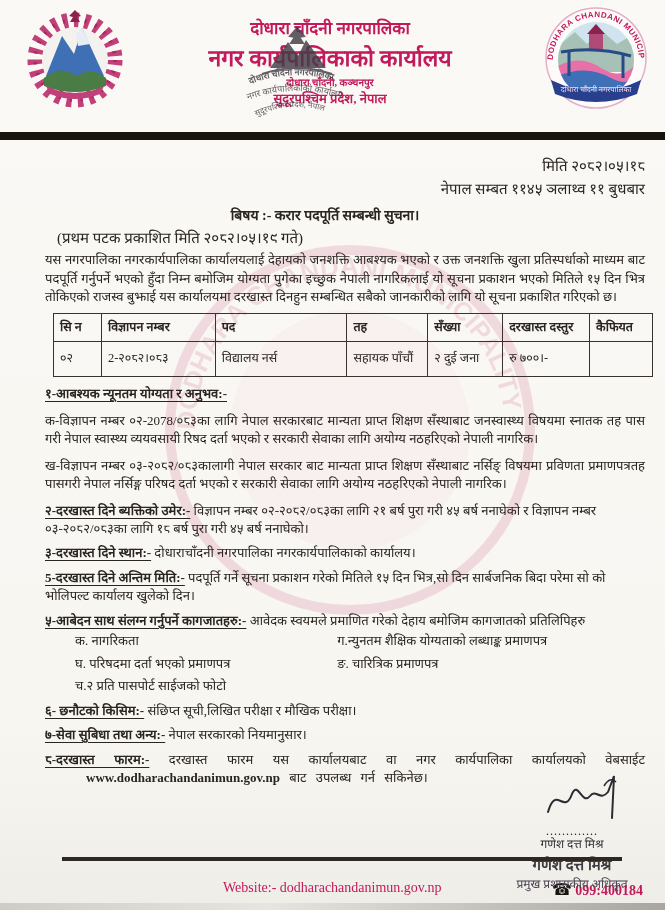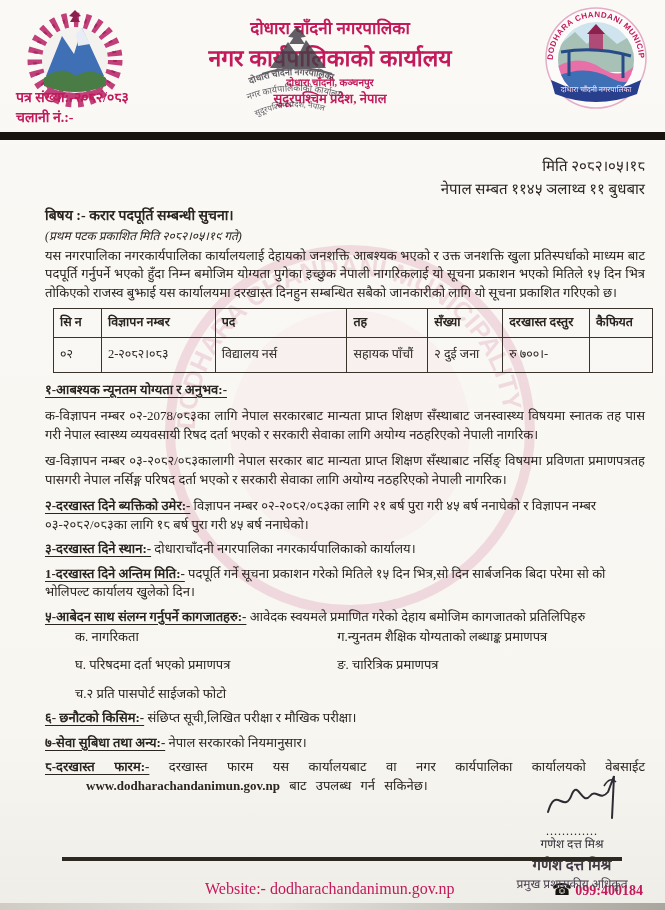--- a/index.html
+++ b/index.html
@@ -17,47 +17,47 @@
   .hdr-line3{font-size:10px;font-weight:bold;margin-top:2px;}
   .hdr-line4{font-size:13px;font-weight:bold;}
   .letterno{position:absolute;left:16px;top:88px;color:#c21a5b;font-weight:bold;font-size:14px;line-height:1.45;}
   .emblem{position:absolute;left:16px;top:6px;}
   .muni-logo{position:absolute;right:14px;top:6px;}
   .hdr-stamp{position:absolute;left:232px;top:22px;opacity:.82;}
   .black-band{position:absolute;top:132px;left:0;width:665px;height:8px;background:#17130f;}
   
   .bodywrap{position:absolute;top:155px;left:45px;width:600px;font-size:13px;line-height:1.42;}
   .dateblock{text-align:right;font-size:15px;line-height:1.5;margin-bottom:6px;}
-  .subject{font-weight:bold;font-size:14px;margin:2px 40px 2px 0;}
-  .firstpub{font-size:12px;margin:1px 0 2px 0;font-style:italic;}
+  .subject{text-align:center;font-weight:bold;font-size:14px;margin:2px 40px 2px 0;}
+  .firstpub{font-size:15px;margin:1px 0 2px 12px;}
   .intro{text-align:justify;margin:0 0 6px 0;}
   
   table.vac{border-collapse:collapse;width:600px;margin:4px 4px 8px 8px;font-size:12.5px;}
   table.vac th,table.vac td{border:1.4px solid #3a332c;padding:5px 6px;text-align:left;font-weight:normal;vertical-align:middle;}
   table.vac th{font-weight:bold;}
   table.vac td{height:24px;}
   
   .sec{margin:6px 0;}
   .sec-head{font-weight:bold;text-decoration:underline;text-underline-offset:3px;}
   .sec p{margin:8px 0;text-align:justify;}
   .indent{margin-left:14px;}
-  .docs{display:grid;grid-template-columns:46% 54%;margin:2px 0 4px 30px;row-gap:10px;font-size:13px;}
+  .docs{display:grid;grid-template-columns:46% 54%;margin:2px 0 4px 30px;row-gap:4px;font-size:13px;}
   .s8{text-align:justify;word-spacing:6px;}
   .s8 .url{font-family:"Liberation Serif",serif;font-weight:bold;word-spacing:0;margin-left:41px;}
   
   .wm{position:absolute;left:150px;top:230px;opacity:.13;pointer-events:none;}
   
   .signblock{position:absolute;right:18px;top:772px;width:150px;text-align:center;}
   .sig-dots{font-size:12px;letter-spacing:1px;line-height:.6;color:#2b2521;}
   .sig-name-hand{font-size:12px;color:#35303a;}
   .sig-name-stamp{font-size:15px;font-weight:bold;color:#413a45;margin-top:2px;}
   .sig-title{font-size:12px;font-weight:normal;color:#4a4150;position:relative;z-index:2;margin-top:1px;}
   .bottom-rule{position:absolute;left:62px;top:857px;width:560px;height:3.5px;background:#2e2823;}
   .footer{position:absolute;left:0;right:0;top:880px;height:24px;}
-  .footer-website{position:absolute;left:205px;font-size:16px;color:#c21a5b;font-family:"Liberation Serif",serif;text-align:right;}
+  .footer-website{position:absolute;left:223px;font-size:14px;color:#c21a5b;font-family:"Liberation Serif",serif;text-align:right;}
   .footer-phone{position:absolute;right:22px;font-size:14px;font-weight:bold;color:#c21a5b;}
   .footer-phone .ph-icon{color:#17130f;font-size:16px;}
   .scan-edge{position:absolute;bottom:0;left:0;width:665px;height:7px;background:linear-gradient(90deg,#cfccc6 0%,#e7e5df 40%,#a9a6a0 100%);}
 </style>
 </head>
 <body>
 
 <div class="page">
 
   <svg class="wm" width="400" height="400" viewBox="0 0 400 400">
@@ -133,24 +133,20 @@
         <path d="M17 60 Q40 48 60 62 Q80 74 93 60 L93 92 L17 92 Z" fill="#e870a8"></path>
         <path d="M17 70 Q45 58 70 72 Q85 80 93 72 L93 92 L17 92 Z" fill="#3f6fb5"></path>
         <path d="M20 46 Q55 40 90 50" stroke="#274b86" stroke-width="3" fill="none"></path>
         <line x1="28" y1="46" x2="28" y2="70" stroke="#274b86" stroke-width="3"></line>
         <line x1="82" y1="48" x2="82" y2="72" stroke="#274b86" stroke-width="3"></line>
       </g>
       <path d="M10 74 Q55 96 100 74 L96 88 Q55 104 14 88 Z" fill="#273f8c"></path>
       <text x="55" y="86" text-anchor="middle" font-size="7.5" fill="#ffd9ea" font-family="Liberation Serif, serif">दोधारा चाँदनी नगरपालिका</text>
     </svg>
 
-    <div class="letterno">
-      <div>पत्र संख्या:-२०८२/०८३</div>
-      <div>चलानी नं.:-</div>
-    </div>
   </div>
 
   <div class="black-band"></div>
 
   <div class="bodywrap">
 
     <div class="dateblock">
       <div>मिति २०८२।०५।१८</div>
       <div>नेपाल सम्बत ११४५ ञलाथ्व ११ बुधबार</div>
     </div>
@@ -199,21 +195,21 @@
 
     <div class="sec">
       <span class="sec-head">२-दरखास्त दिने ब्यक्तिको उमेर:-</span><span> विज्ञापन नम्बर ०२-२०८२/०८३का लागि २१ बर्ष पुरा गरी ४५ बर्ष ननाघेको र विज्ञापन नम्बर ०३-२०८२/०८३का लागि १८ बर्ष पुरा गरी ४५ बर्ष ननाघेको।</span>
     </div>
 
     <div class="sec">
       <span class="sec-head">३-दरखास्त दिने स्थान:-</span><span> दोधाराचाँदनी नगरपालिका नगरकार्यपालिकाको कार्यालय।</span>
     </div>
 
     <div class="sec">
-      <span class="sec-head">1-दरखास्त दिने अन्तिम मिति:-</span><span> पदपूर्ति गर्ने सूचना प्रकाशन गरेको मितिले १५ दिन भित्र,सो दिन सार्बजनिक बिदा परेमा सो को भोलिपल्ट कार्यालय खुलेको दिन।</span>
+      <span class="sec-head">5-दरखास्त दिने अन्तिम मिति:-</span><span> पदपूर्ति गर्ने सूचना प्रकाशन गरेको मितिले १५ दिन भित्र,सो दिन सार्बजनिक बिदा परेमा सो को भोलिपल्ट कार्यालय खुलेको दिन।</span>
     </div>
 
     <div class="sec">
       <span class="sec-head">५-आबेदन साथ संलग्न गर्नुपर्ने  कागजातहरु:-</span><span> आवेदक स्वयमले प्रमाणित गरेको देहाय बमोजिम कागजातको प्रतिलिपिहरु</span>
       <div class="docs">
         <span>क. नागरिकता</span>
         <span>ग.न्युनतम शैक्षिक योग्यताको लब्धाङ्क प्रमाणपत्र</span>
         <span>घ. परिषदमा दर्ता भएको प्रमाणपत्र</span>
         <span>ङ. चारित्रिक प्रमाणपत्र</span>
         <span>च.२ प्रति पासपोर्ट साईजको फोटो</span>

